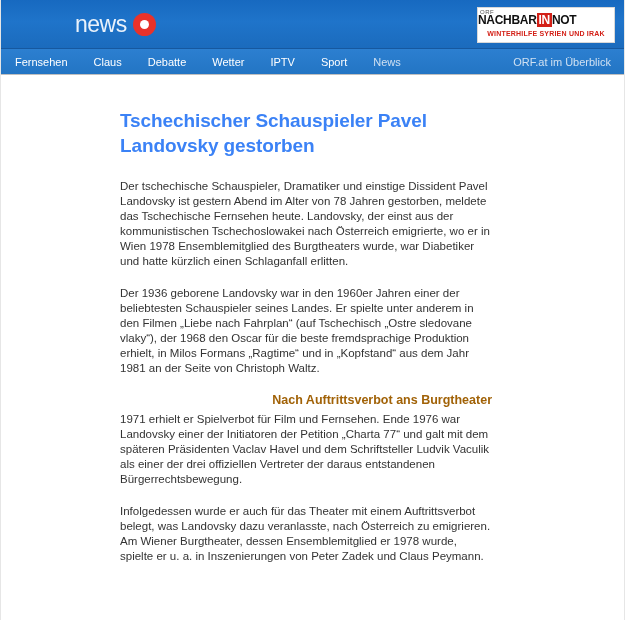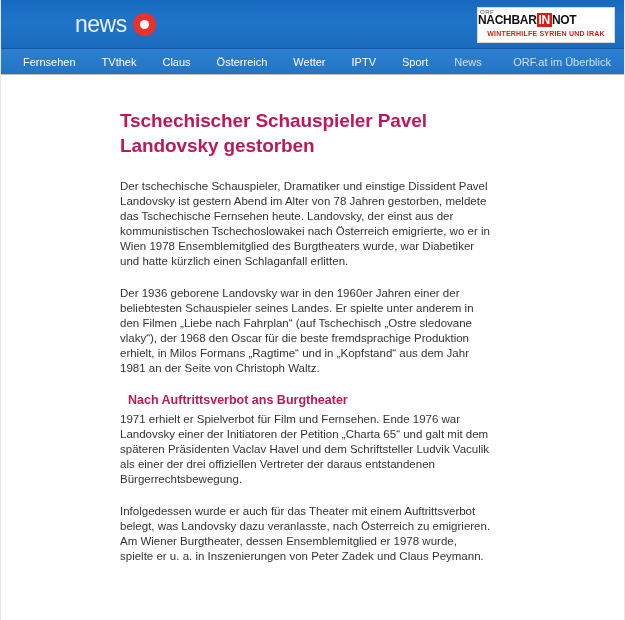--- a/index.html
+++ b/index.html
@@ -121,21 +121,21 @@
     letter-spacing: 0.2px;
   }
 
   
   .nav {
     height: 26px;
     background: linear-gradient(to bottom, #2c7fd0 0%, #2375c4 100%);
     border-bottom: 1px solid #bfbfbf;
     display: flex;
     align-items: center;
-    padding-left: 10px;
+    padding-left: 2px;
     box-sizing: border-box;
   }
   .nav-item {
     color: #ffffff;
     font-size: 11px;
     padding: 0 13px;
     line-height: 26px;
     white-space: nowrap;
     cursor: pointer;
   }
@@ -158,35 +158,36 @@
   .article {
     width: 372px;
     margin: 0 0 0 120px;
     padding-top: 33px;
     color: #2d2d2d;
   }
   .article h1 {
     font-size: 19px;
     line-height: 25px;
     font-weight: bold;
-    color: #be185d;
+    color: #3b82f6;
     margin: 0 0 21px 0;
     letter-spacing: -0.1px;
   }
   .article p {
     font-size: 11.5px;
     line-height: 15px;
     margin: 0 0 17px 0;
     color: #333333;
   }
   .article h2 {
     font-size: 12.5px;
     font-weight: bold;
-    color: #be185d;
-    margin: 0 0 5px 8px;
+    color: #a16207;
+    margin: 0 0 5px 0;
+    text-align: right;
   }
   .article .after-h2 {
     margin-top: 0;
   }
 
   
   .frame-left, .frame-right {
     position: absolute;
     top: 0;
     width: 1px;
@@ -215,37 +216,36 @@
           <span>NACHBAR</span><span class="red">IN</span><span>NOT</span>
         </div>
         <div class="promo-line2">WINTERHILFE SYRIEN UND IRAK</div>
       </div>
 
     </div>
   </div>
 
   <div class="nav">
     <div class="nav-item">Fernsehen</div>
-    <div class="nav-item">TVthek</div>
     <div class="nav-item">Claus</div>
-    <div class="nav-item">Österreich</div>
+    <div class="nav-item">Debatte</div>
     <div class="nav-item">Wetter</div>
     <div class="nav-item">IPTV</div>
     <div class="nav-item">Sport</div>
     <div class="nav-item dim">News</div>
     <div class="nav-item right dim">ORF.at im Überblick</div>
   </div>
 
   <div class="content-wrap">
     <div class="article">
       <h1>Tschechischer Schauspieler Pavel Landovsky gestorben</h1>
       <p>Der tschechische Schauspieler, Dramatiker und einstige Dissident Pavel Landovsky ist gestern Abend im Alter von 78 Jahren gestorben, meldete das Tschechische Fernsehen heute. Landovsky, der einst aus der kommunistischen Tschechoslowakei nach Österreich emigrierte, wo er in Wien 1978 Ensemblemitglied des Burgtheaters wurde, war Diabetiker und hatte kürzlich einen Schlaganfall erlitten.</p>
       <p>Der 1936 geborene Landovsky war in den 1960er Jahren einer der beliebtesten Schauspieler seines Landes. Er spielte unter anderem in den Filmen „Liebe nach Fahrplan“ (auf Tschechisch „Ostre sledovane vlaky“), der 1968 den Oscar für die beste fremdsprachige Produktion erhielt, in Milos Formans „Ragtime“ und in „Kopfstand“ aus dem Jahr 1981 an der Seite von Christoph Waltz.</p>
       <h2>Nach Auftrittsverbot ans Burgtheater</h2>
-      <p class="after-h2">1971 erhielt er Spielverbot für Film und Fernsehen. Ende 1976 war Landovsky einer der Initiatoren der Petition „Charta 65“ und galt mit dem späteren Präsidenten Vaclav Havel und dem Schriftsteller Ludvik Vaculik als einer der drei offiziellen Vertreter der daraus entstandenen Bürgerrechtsbewegung.</p>
+      <p class="after-h2">1971 erhielt er Spielverbot für Film und Fernsehen. Ende 1976 war Landovsky einer der Initiatoren der Petition „Charta 77“ und galt mit dem späteren Präsidenten Vaclav Havel und dem Schriftsteller Ludvik Vaculik als einer der drei offiziellen Vertreter der daraus entstandenen Bürgerrechtsbewegung.</p>
       <p>Infolgedessen wurde er auch für das Theater mit einem Auftrittsverbot belegt, was Landovsky dazu veranlasste, nach Österreich zu emigrieren. Am Wiener Burgtheater, dessen Ensemblemitglied er 1978 wurde, spielte er u. a. in Inszenierungen von Peter Zadek und Claus Peymann.</p>
     </div>
 
   </div>
 
   <div class="frame-left"></div>
   <div class="frame-right"></div>
 </div>
 
 </body></html>

